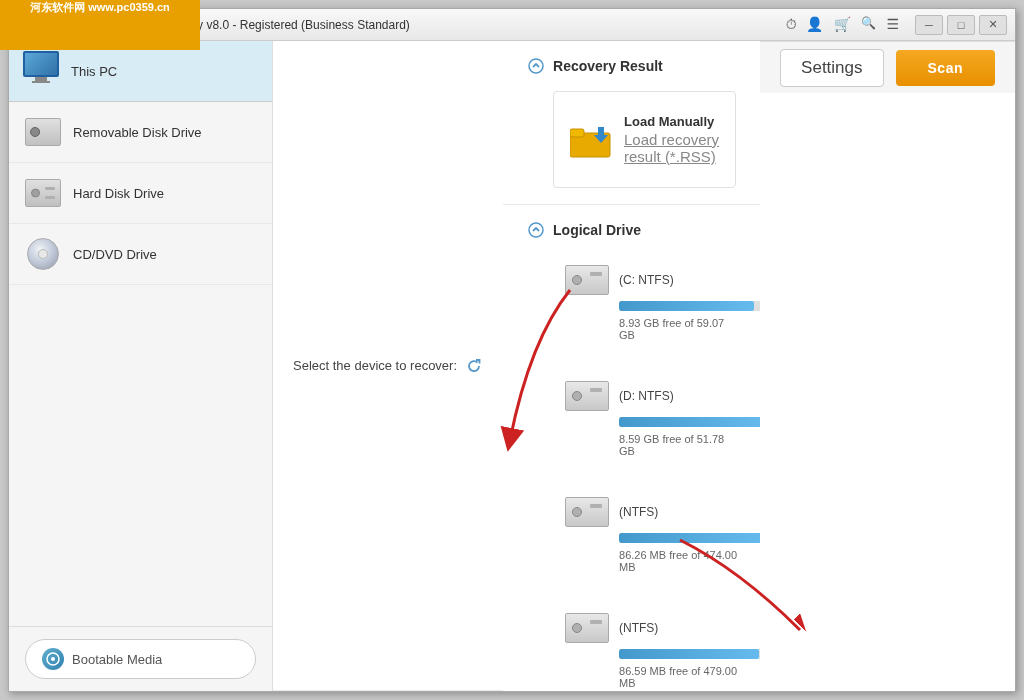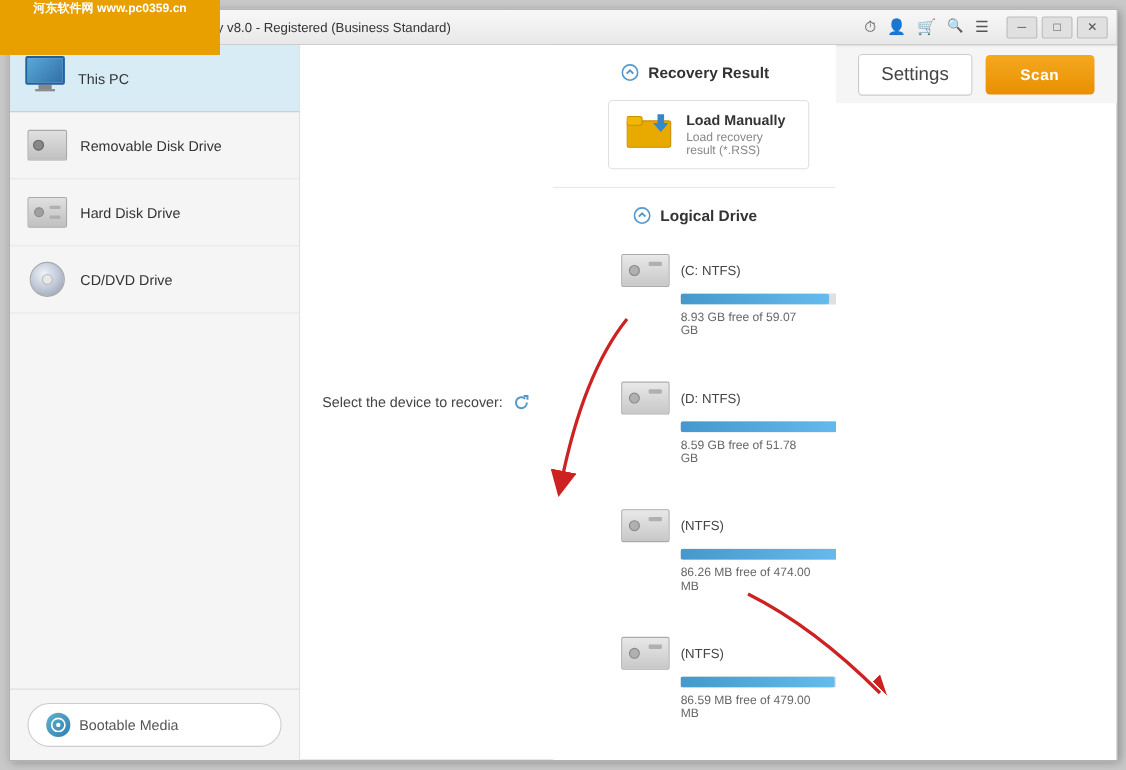--- a/index.html
+++ b/index.html
@@ -231,61 +231,60 @@
 
     
     .section {
       padding: 16px 24px;
     }
     .section-header {
       display: flex;
       align-items: center;
       gap: 8px;
       margin-bottom: 16px;
-      justify-content: center;
     }
     .section-expand-icon {
       width: 18px;
       height: 18px;
       display: flex;
       align-items: center;
       justify-content: center;
       color: #5599cc;
       font-size: 14px;
     }
     .section-title {
       font-size: 14px;
       font-weight: 600;
       color: #333;
     }
 
     
     .load-manually {
       display: flex;
-      align-items: flex-start;
+      align-items: flex-end;
       gap: 14px;
-      padding: 10px 16px;
+      padding: 22px 16px;
       border: 1px solid #e0e0e0;
       border-radius: 4px;
       cursor: pointer;
       background: white;
       margin-left: 26px;
       max-width: 360px;
     }
 
     .load-icon {
       width: 40px;
       height: 40px;
       position: relative;
       flex-shrink: 0;
     }
 
     .load-text-group { display: flex; flex-direction: column; }
     .load-title { font-size: 13px; font-weight: 600; color: #333; }
-    .load-subtitle { font-size: 11px; color: #888; margin-top: 2px; }
+    .load-subtitle { font-size: 15px; color: #888; margin-top: 2px; text-decoration: underline; }
 
     
     .section-divider {
       border: none;
       border-top: 1px solid #e8e8e8;
       margin: 0;
     }
 
     
     .drive-grid {

